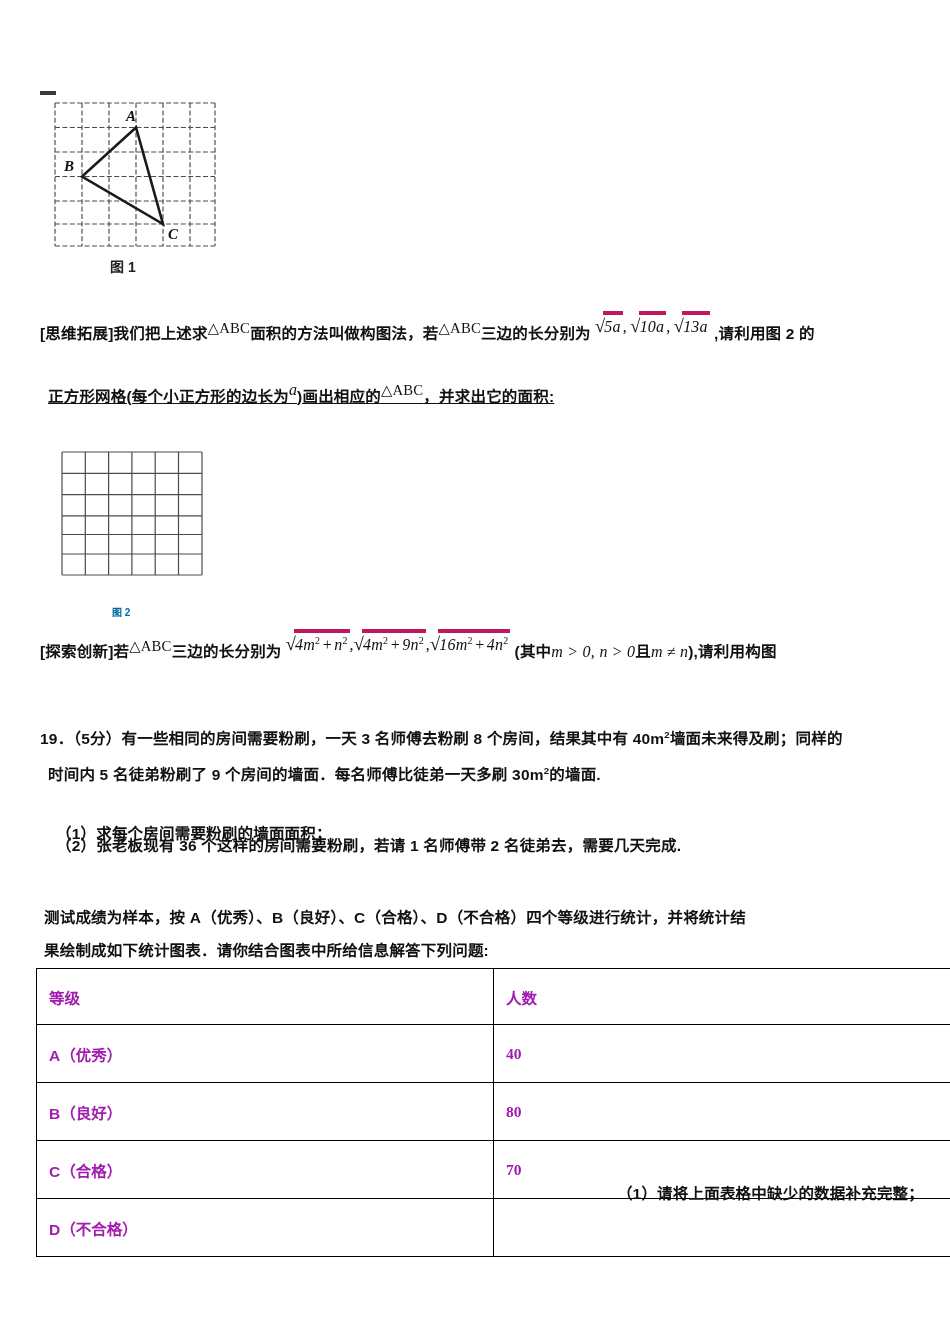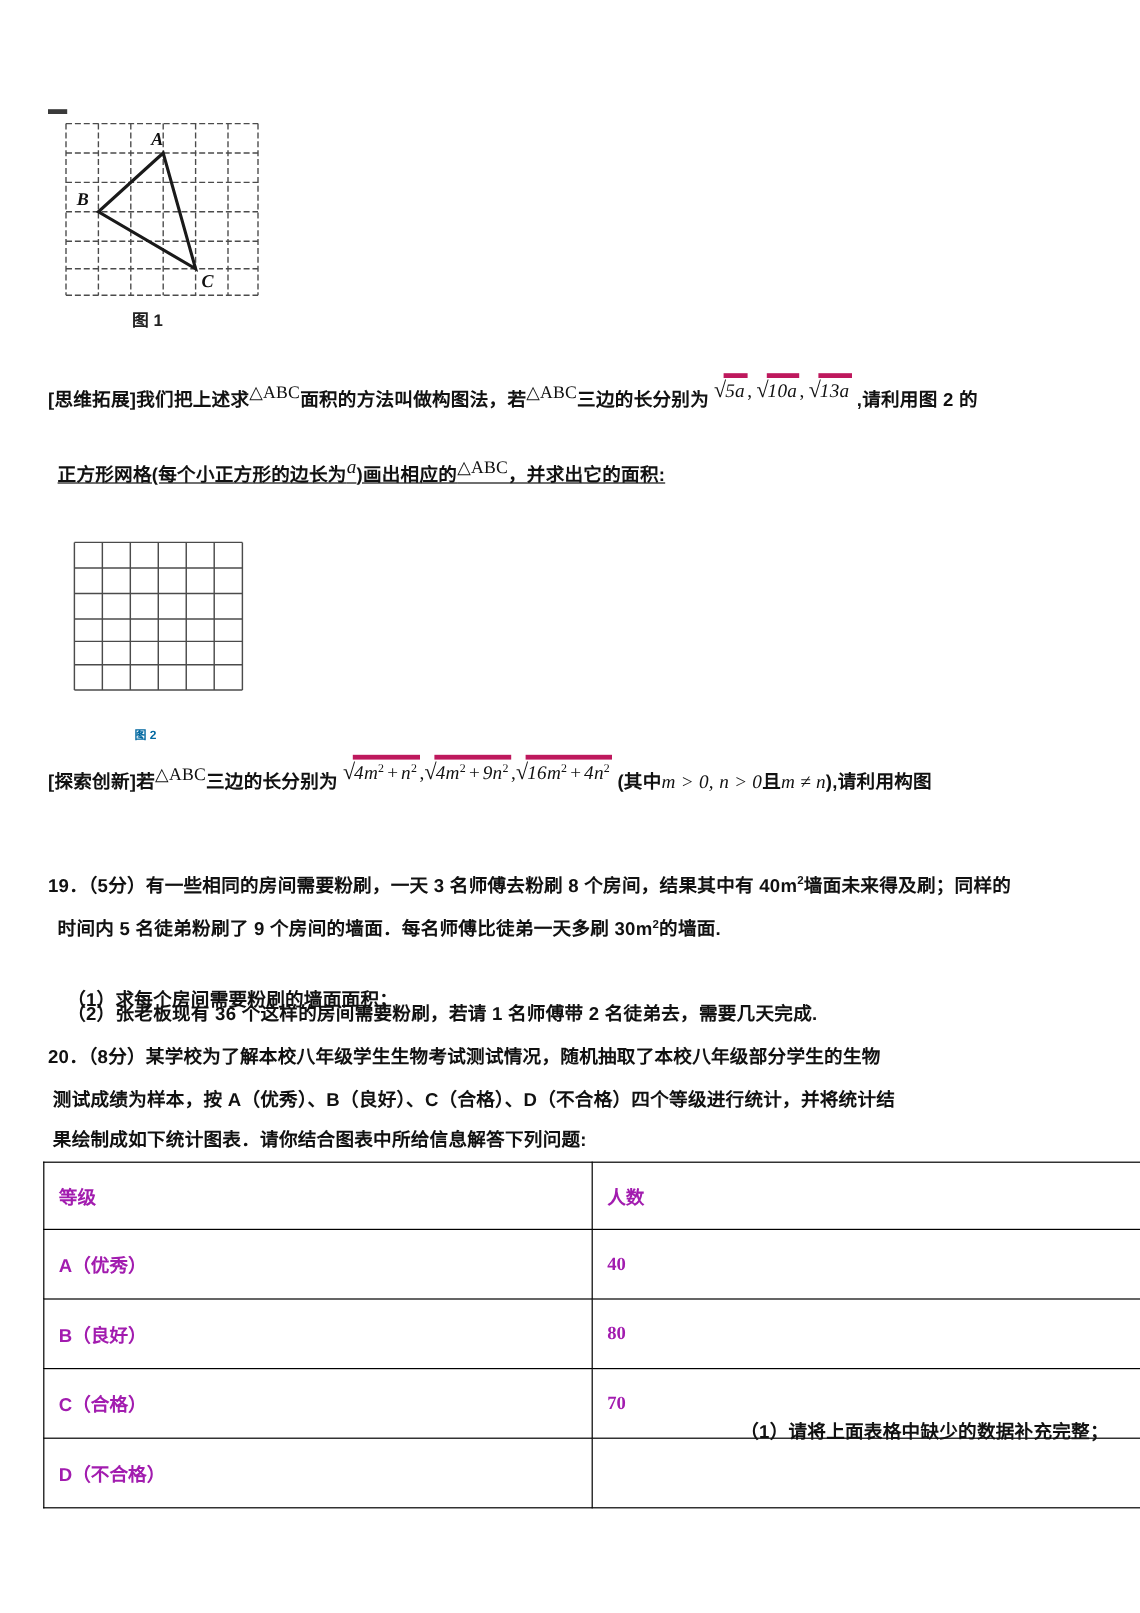--- a/index.html
+++ b/index.html
@@ -239,23 +239,20 @@
   </div>
 
   <div class="para" style="left:48px; top:765px; width:890px;">
     <span>时间内 5 名徒弟粉刷了 9 个房间的墙面．每名师傅比徒弟一天多刷 30m</span><span class="supn">2</span><span>的墙面.</span>
   </div>
 
   <div class="para" style="left:56px; top:800px; width:880px;margin-top:24px;">（1）求每个房间需要粉刷的墙面面积；</div>
 
   <div class="para" style="left:56px; top:836px; width:880px;">（2）张老板现有 36 个这样的房间需要粉刷，若请 1 名师傅带 2 名徒弟去，需要几天完成.</div>
 
-  <div class="para" style="left:40px; top:872px; width:890px;">
-    <span class="serifnum">20．</span><span>（8分）</span><span>某学校为了解本校八年级学生生物考试测试情况，随机抽取了本校八年级部分学生的生物</span>
-  </div>
 
   <div class="para" style="left:44px; top:908px; width:895px;">测试成绩为样本，按 A（优秀）、B（良好）、C（合格）、D（不合格）四个等级进行统计，并将统计结</div>
 
   <div class="para" style="left:44px; top:941px; width:890px;">果绘制成如下统计图表．请你结合图表中所给信息解答下列问题:</div>
 
   <table id="grade-table">
     <tbody>
       <tr class="header">
         <td class="col-grade">等级</td>
         <td class="col-count">人数</td>

